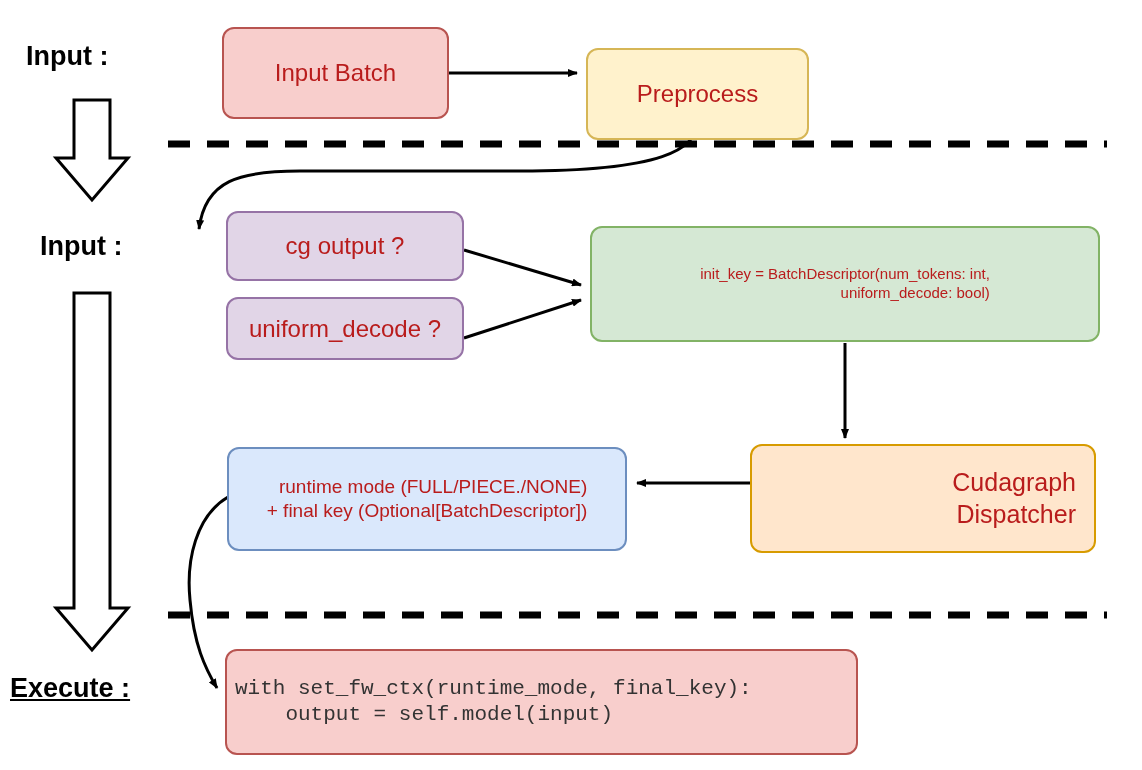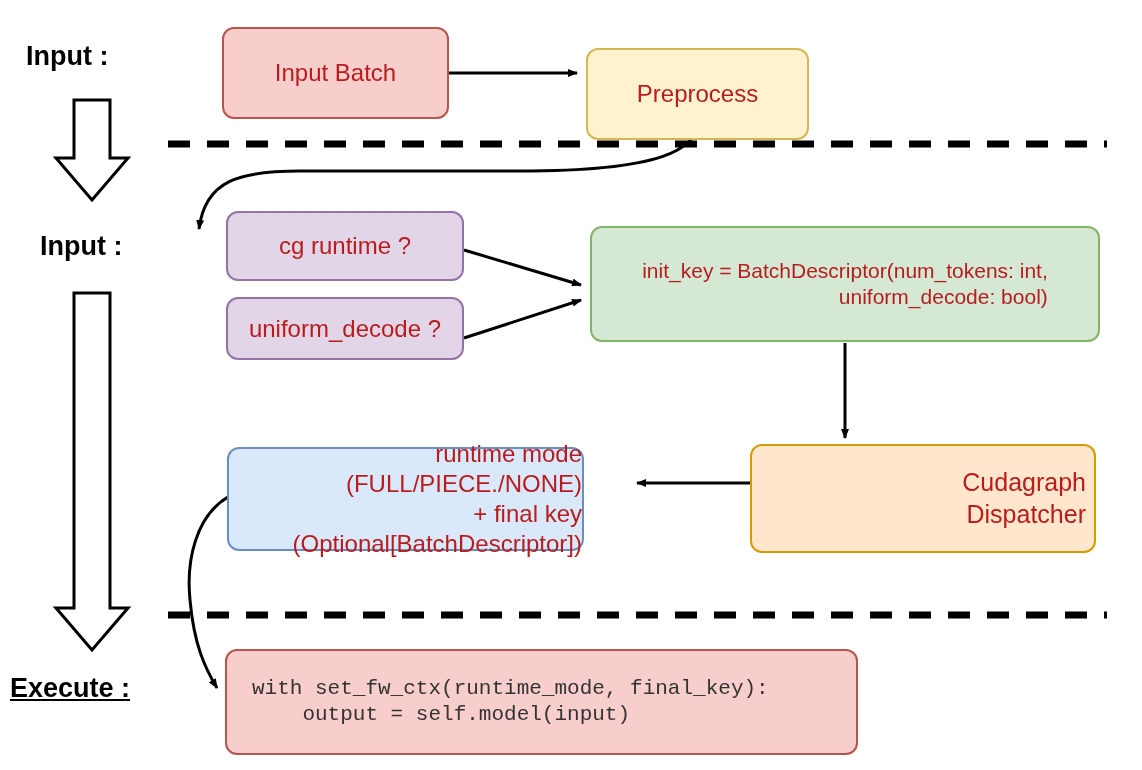--- a/index.html
+++ b/index.html
@@ -58,43 +58,43 @@
   .n-cg-padding {
     left: 226px; top: 211px; width: 238px; height: 70px;
     background: #e1d5e7; border-color: #9673a6; font-size: 24px;
   }
   .n-uniform-decode {
     left: 226px; top: 297px; width: 238px; height: 63px;
     background: #e1d5e7; border-color: #9673a6; font-size: 24px;
   }
   .n-init-key {
     left: 590px; top: 226px; width: 510px; height: 116px;
-    background: #d5e8d4; border-color: #82b366; font-size: 21px;
+    background: #d5e8d4; border-color: #82b366; font-size: 15px;
     padding: 12px 10px;
   }
   .n-dispatcher {
     left: 750px; top: 444px; width: 346px; height: 109px;
     background: #ffe6cc; border-color: #d79b00; font-size: 25px;
-    justify-content: flex-end; padding-right: 8px;
+    justify-content: flex-end; padding-right: 18px;
   }
   .n-dispatch {
     left: 752px; top: 446px; width: 182px; height: 73px;
     background: #fad7ac; border-color: #d79b00; font-size: 21px;
   }
   .n-runtime-mode {
-    left: 227px; top: 447px; width: 357px; height: 104px;
-    background: #dae8fc; border-color: #6c8ebf; font-size: 24px;
+    left: 227px; top: 447px; width: 400px; height: 104px;
+    background: #dae8fc; border-color: #6c8ebf; font-size: 19px;
   }
   .n-code {
     left: 225px; top: 649px; width: 633px; height: 106px;
     background: #f8cecc; border-color: #b85450;
     font-family: "Liberation Mono", "DejaVu Sans Mono", monospace;
     font-size: 21px; color: #333333;
     justify-content: flex-start;
-    padding-left: 25px;
+    padding-left: 8px;
     white-space: pre;
     text-align: left;
   }
 
   
   .l-input  { left: 26px;  top: 41px;  }
   .l-plan   { left: 40px;  top: 231px; }
   .l-exec   { left: 10px;  top: 673px; text-decoration: underline; }
 
   .node-text { display: block; white-space: pre-line; }
@@ -141,21 +141,21 @@
 
   <div class="node n-input-batch">
     <span class="node-text">Input Batch</span>
   </div>
 
   <div class="node n-preprocess">
     <span class="node-text">Preprocess</span>
   </div>
 
   <div class="node n-cg-padding">
-    <span class="node-text">cg runtime ?</span>
+    <span class="node-text">cg output ?</span>
   </div>
 
   <div class="node n-uniform-decode">
     <span class="node-text">uniform_decode ?</span>
   </div>
 
   <div class="node n-init-key">
     <span class="node-text">init_key = BatchDescriptor(num_tokens: int,
 uniform_decode: bool)</span>
   </div>

